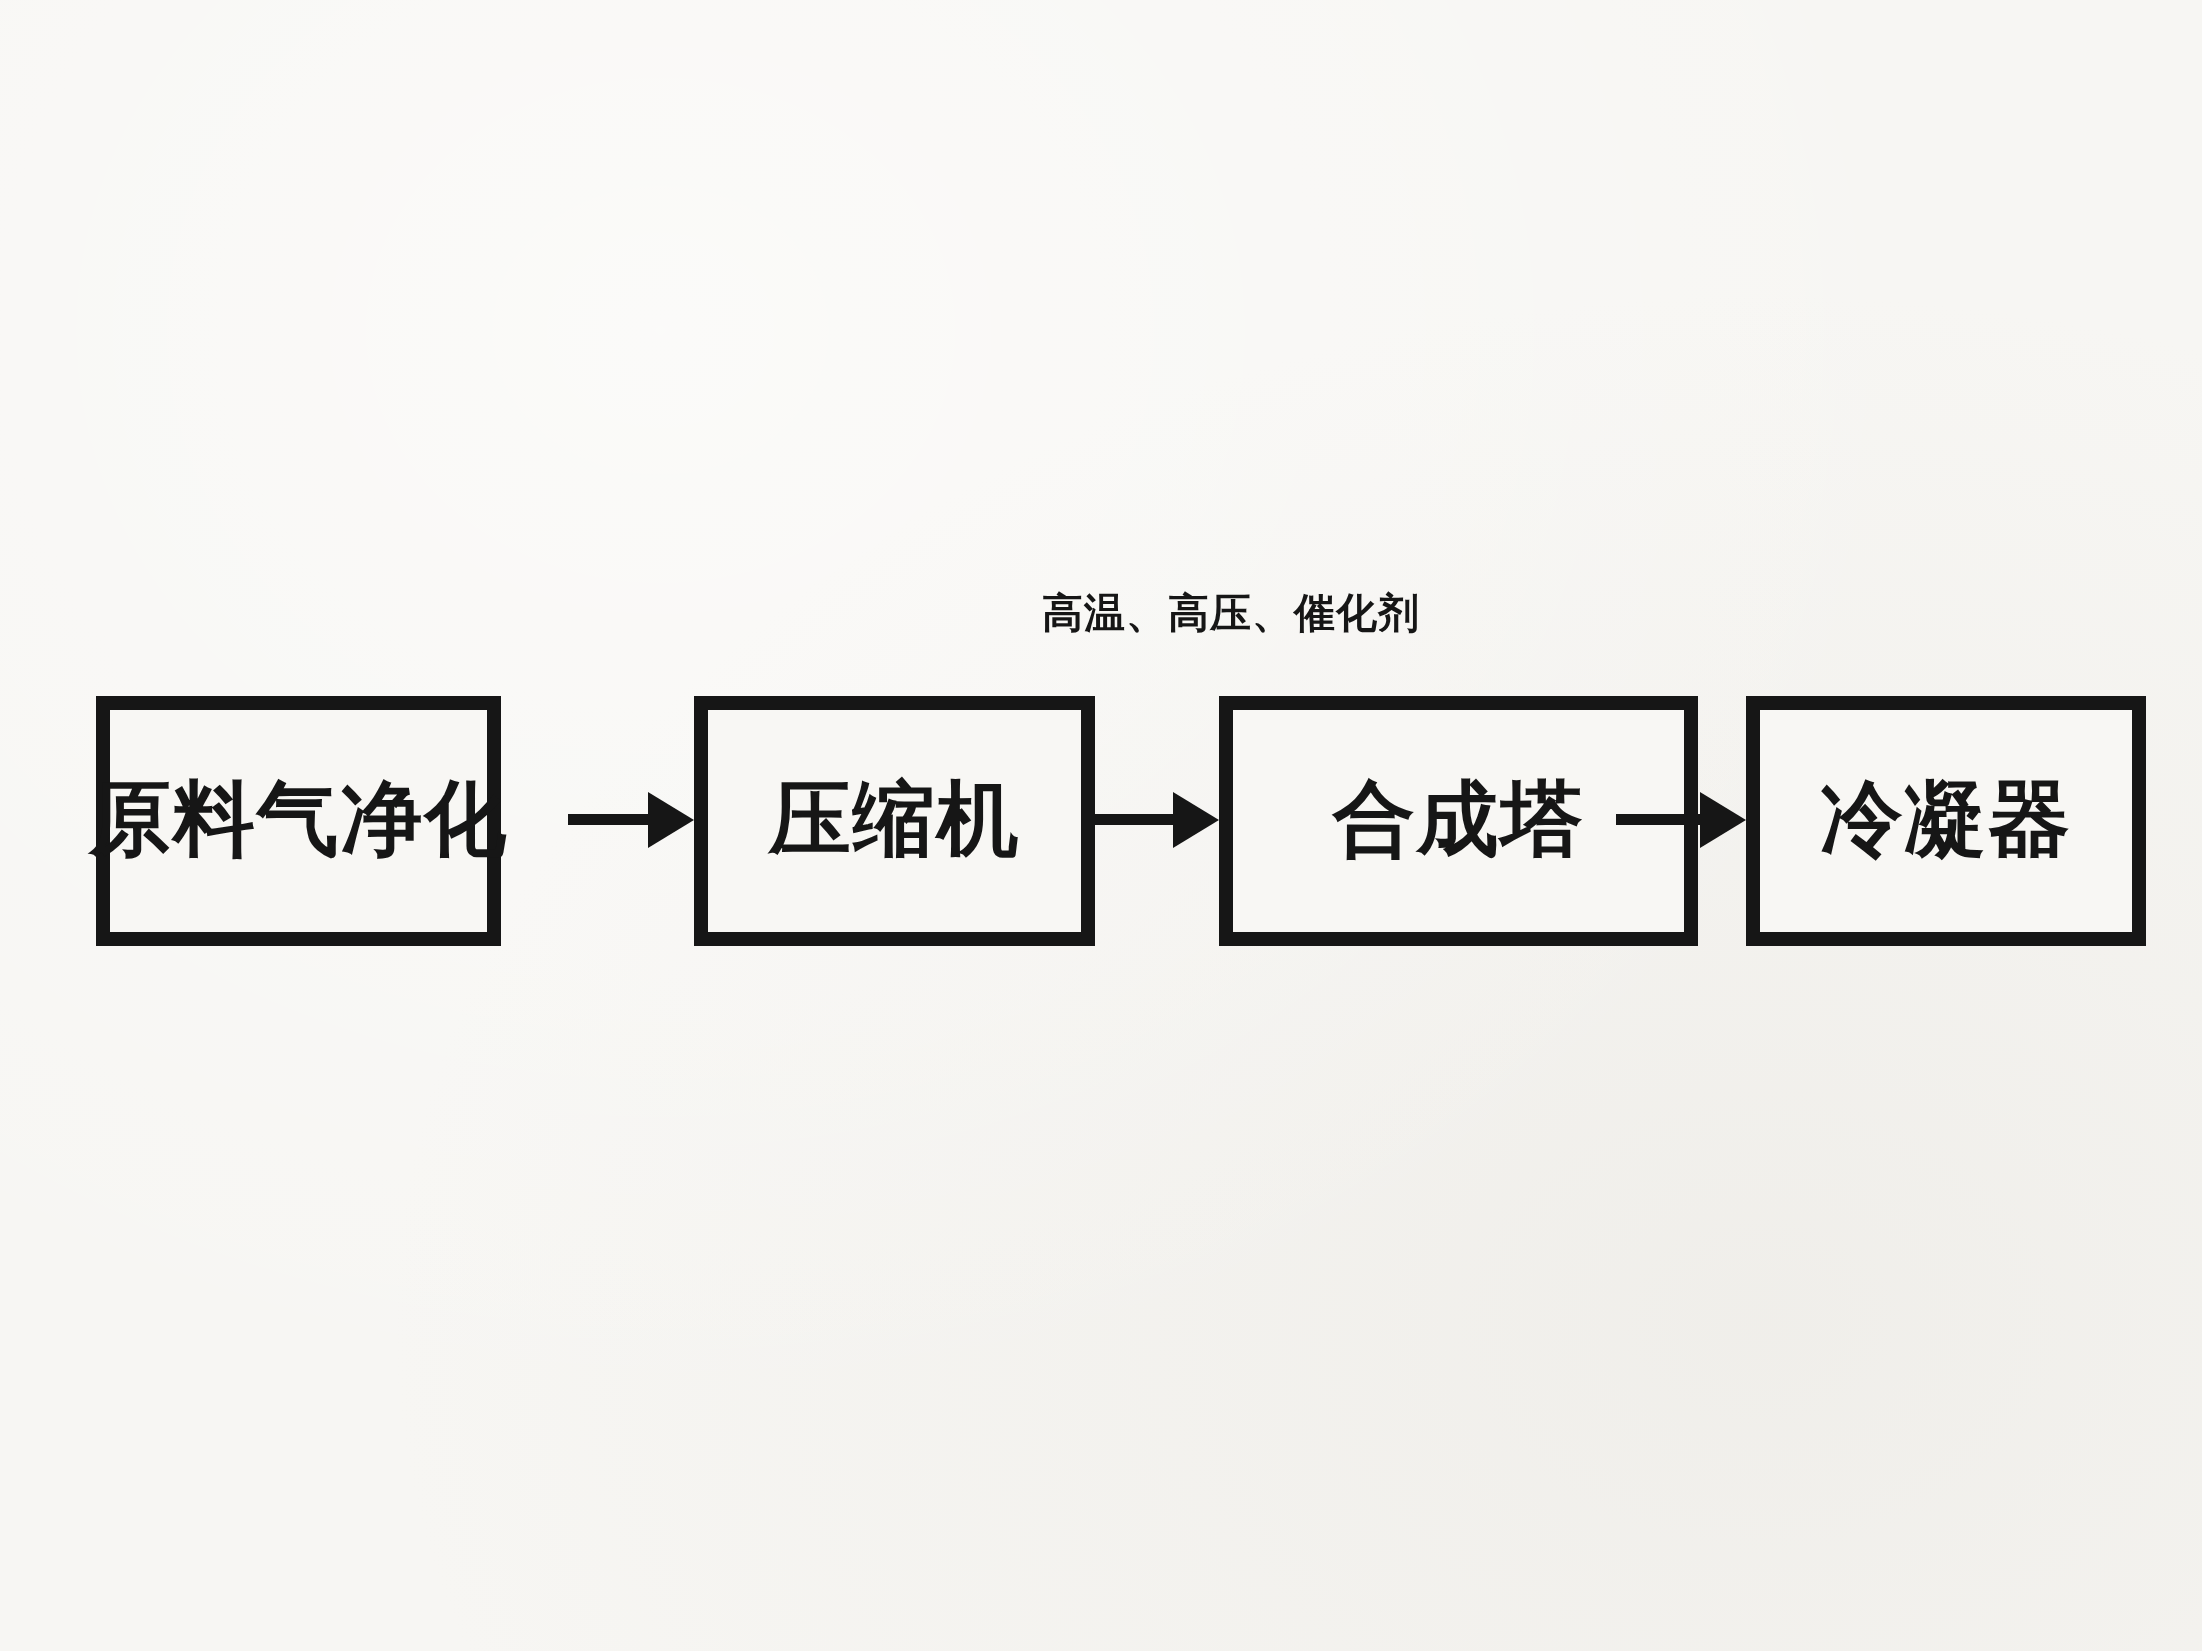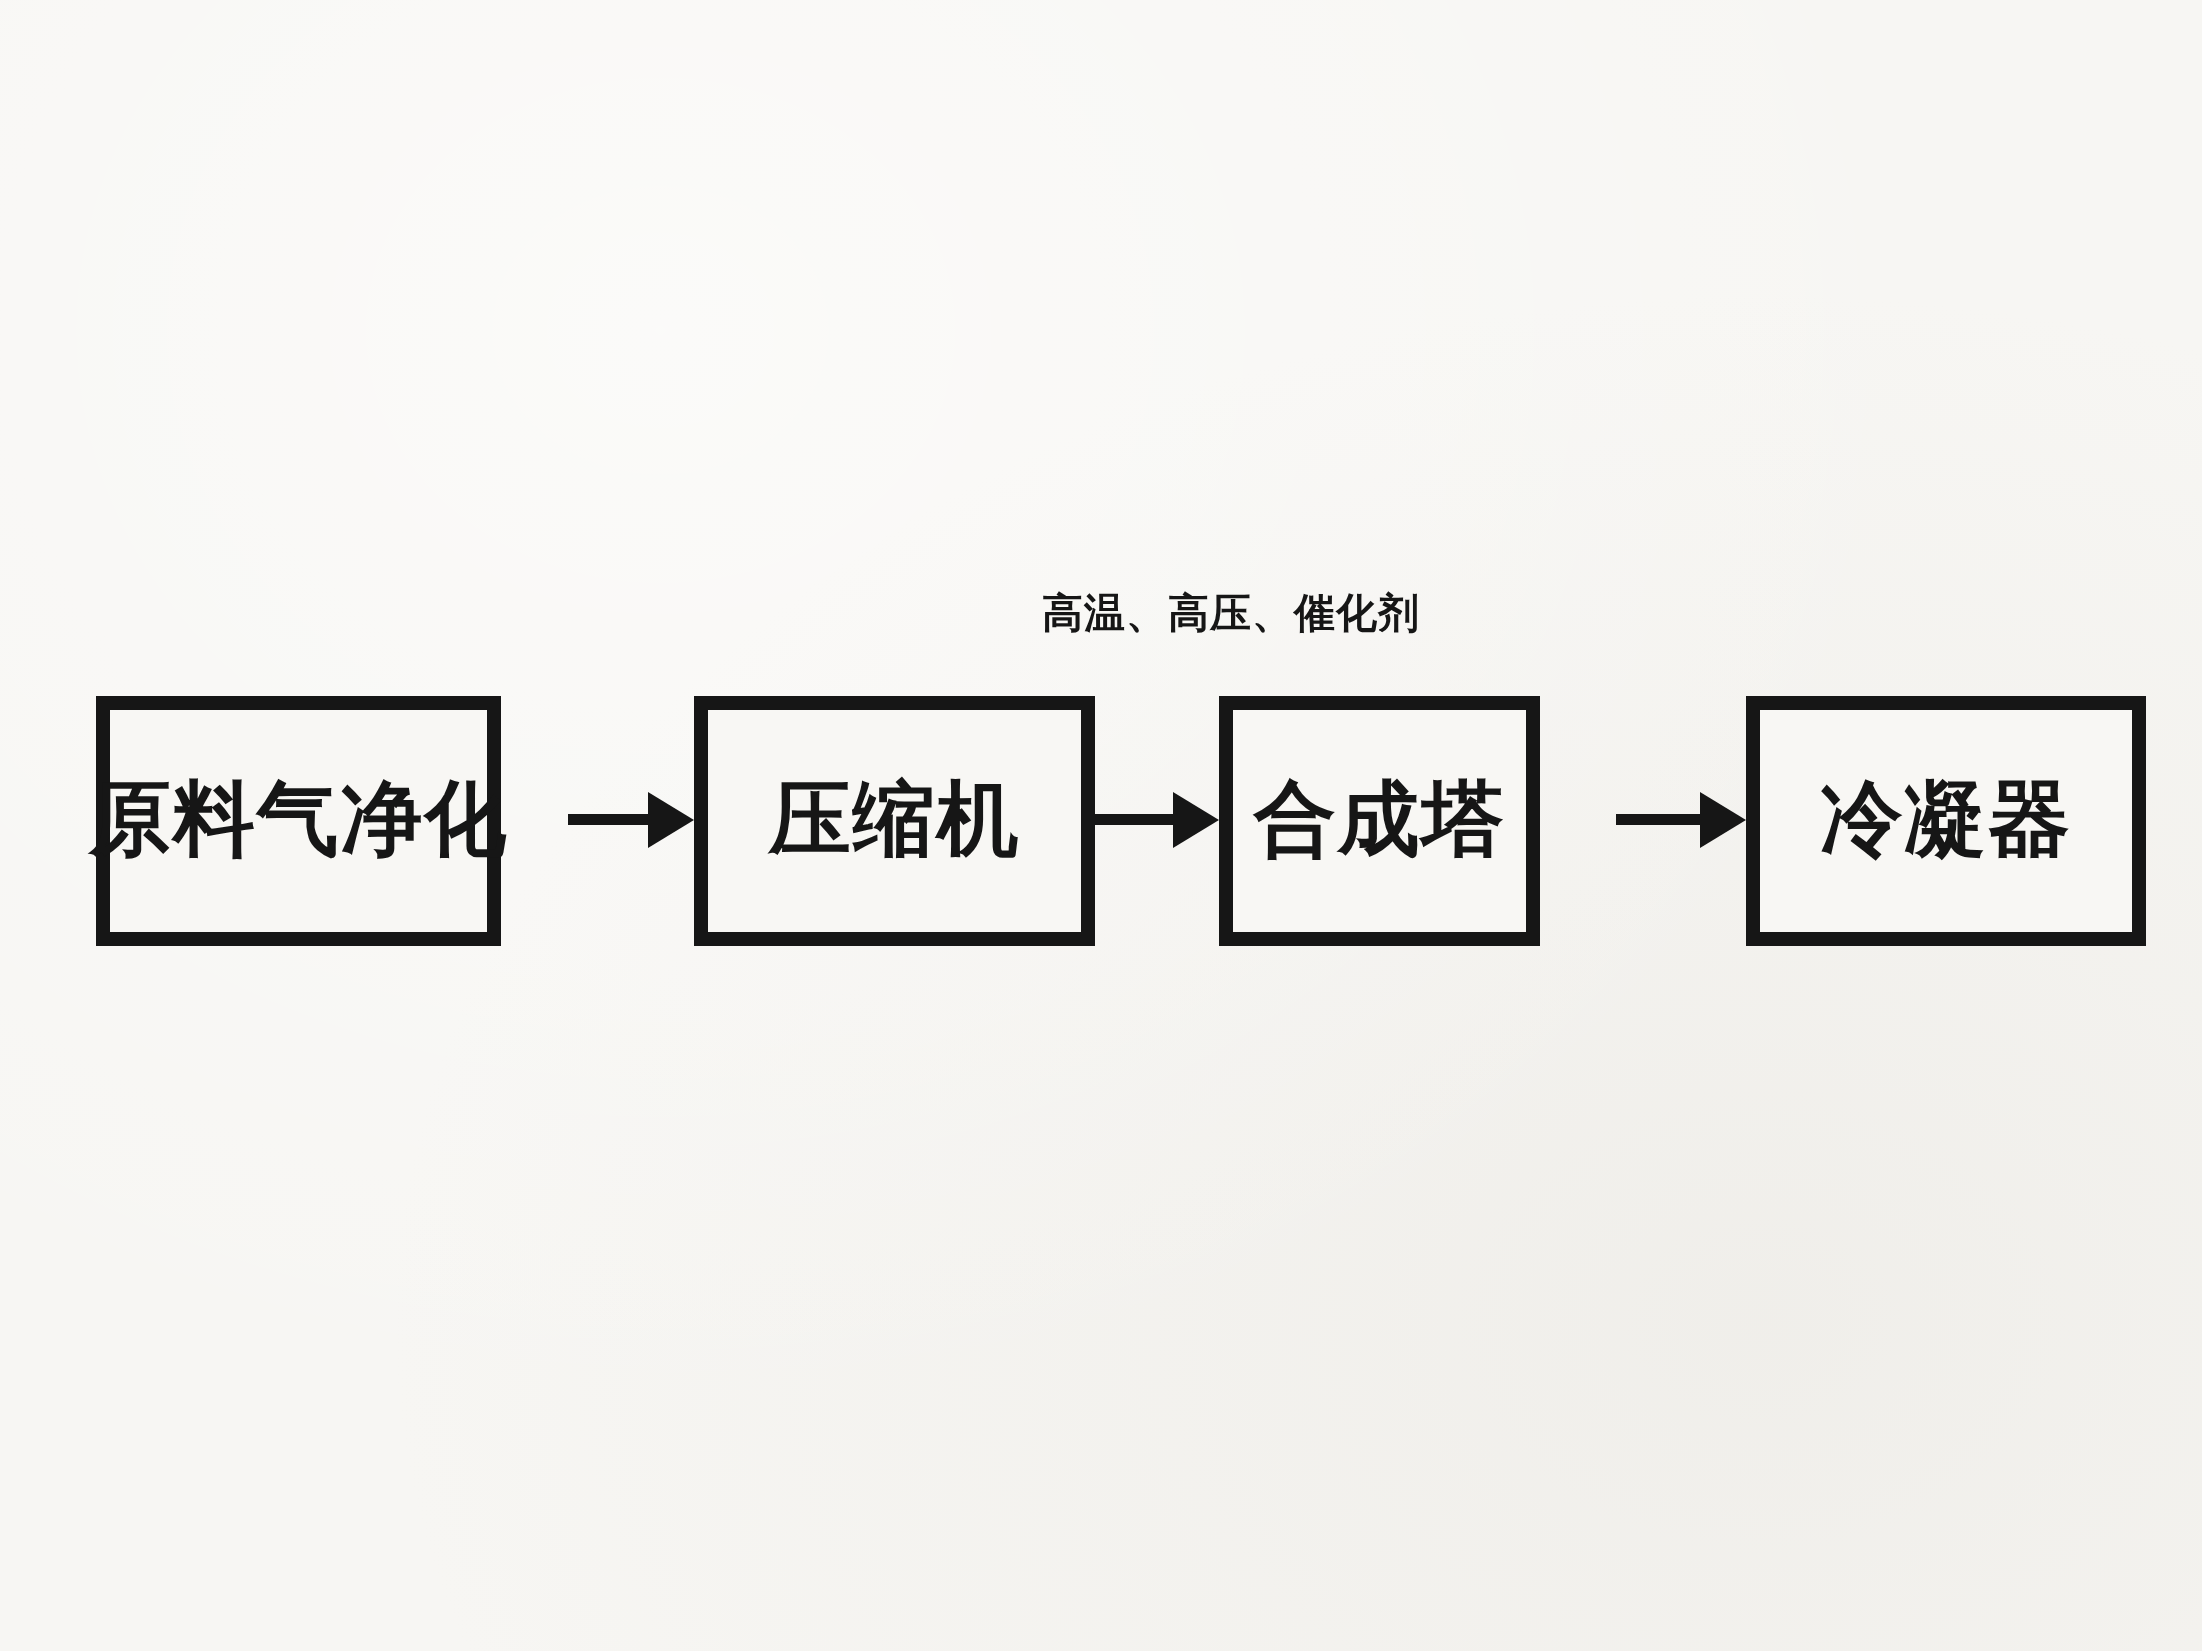--- a/index.html
+++ b/index.html
@@ -43,21 +43,21 @@
     font-size: 82px;
     font-weight: 700;
     letter-spacing: 1.9px;
     line-height: 1;
     white-space: nowrap;
     color: #161616;
     transform: translateY(-1.9px);
   }
   #box-purification { left: 68px;   width: 405px; margin-left: 28px; }
   #box-compressor   { left: 694px;  width: 401px; }
-  #box-synthesis    { left: 1219px; width: 321px; }
+  #box-synthesis    { left: 1219px; width: 479px; }
   #box-condenser    { left: 1746px; width: 400px; }
 
   .flow-arrow {
     position: absolute;
     top: 791px;
     height: 57px;
     display: flex;
     align-items: center;
   }
   .flow-arrow .shaft {

